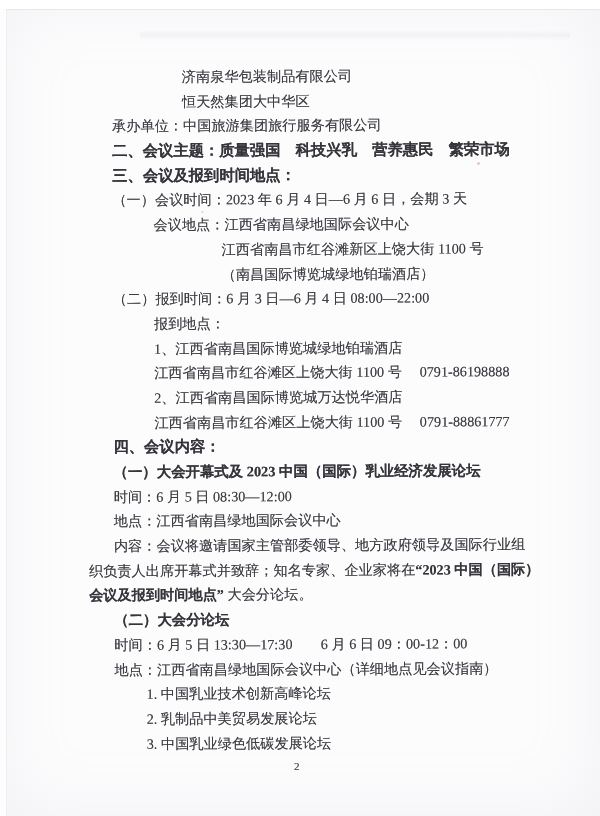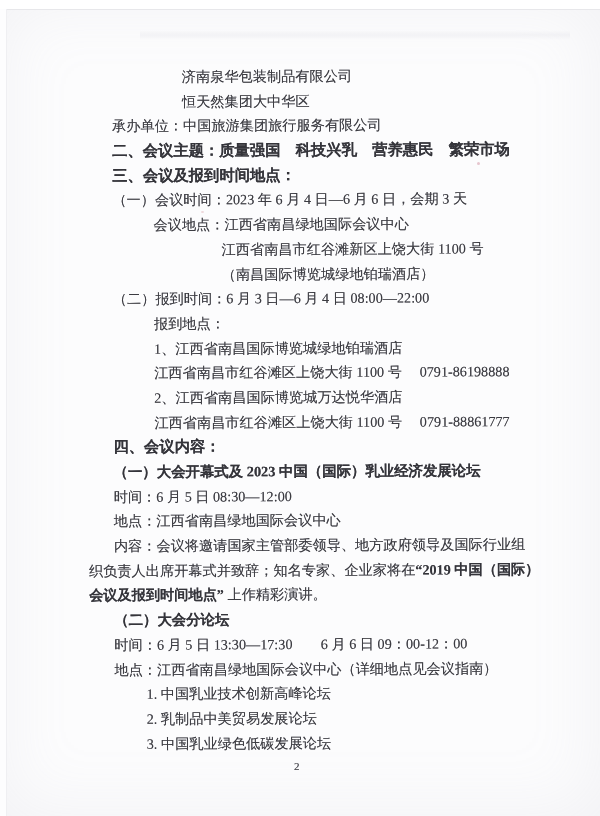--- a/index.html
+++ b/index.html
@@ -115,22 +115,22 @@
     <div class="line isub">江西省南昌市红谷滩区上饶大街 1100 号　 0791-86198888</div>
     <div class="line isub">2、江西省南昌国际博览城万达悦华酒店</div>
     <div class="line isub">江西省南昌市红谷滩区上饶大街 1100 号　 0791-88861777</div>
 
     <div class="line i1 hsec">四、会议内容：</div>
 
     <div class="line i1 hpart">（一）大会开幕式及 2023 中国（国际）乳业经济发展论坛</div>
     <div class="line i1">时间：6 月 5 日  08:30—12:00</div>
     <div class="line i1">地点：江西省南昌绿地国际会议中心</div>
     <div class="line i1">内容：会议将邀请国家主管部委领导、地方政府领导及国际行业组</div>
-    <div class="line"><span>织负责人出席开幕式并致辞；知名专家、企业家将在</span><span class="bseg">“2019 中国（国际）</span></div>
-    <div class="line"><span class="bseg">会议及报到时间地点”</span><span> 上作精彩演讲。</span></div>
+    <div class="line"><span>织负责人出席开幕式并致辞；知名专家、企业家将在</span><span class="bseg">“2023 中国（国际）</span></div>
+    <div class="line"><span class="bseg">会议及报到时间地点”</span><span> 大会分论坛。</span></div>
 
     <div class="line i1 hpart">（二）大会分论坛</div>
     <div class="line i1">时间：6 月 5 日 13:30—17:30　　6 月 6 日  09：00-12：00</div>
     <div class="line i1">地点：江西省南昌绿地国际会议中心（详细地点见会议指南）</div>
 
     <div class="line ilist">1.  中国乳业技术创新高峰论坛</div>
     <div class="line ilist">2.  乳制品中美贸易发展论坛</div>
     <div class="line ilist">3.  中国乳业绿色低碳发展论坛</div>
 
   </div>

